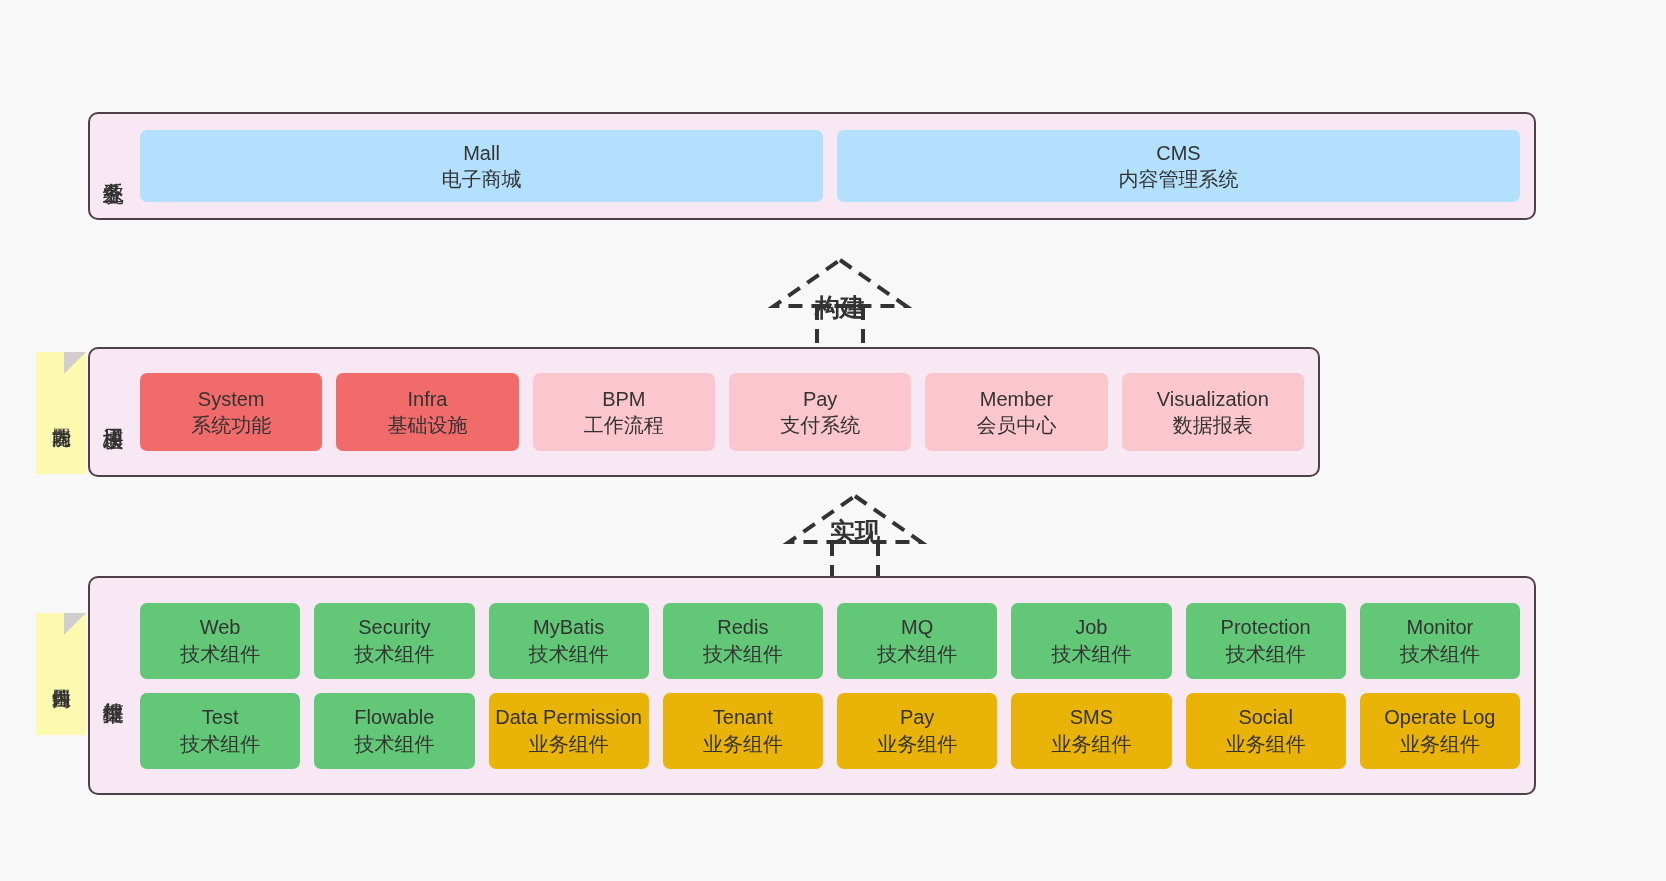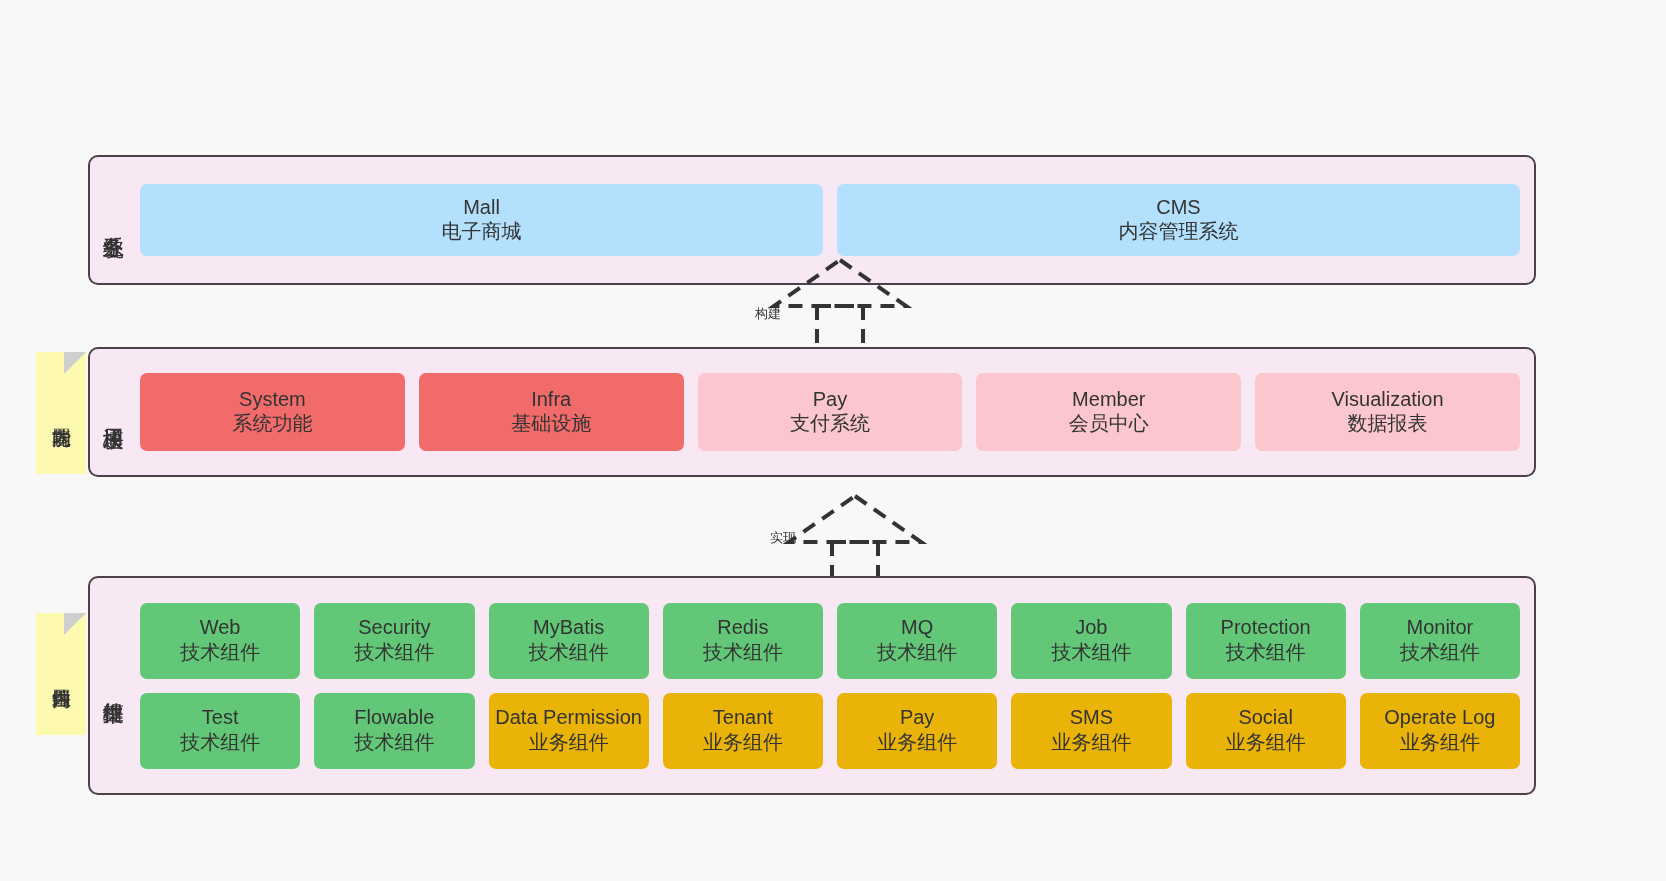--- a/index.html
+++ b/index.html
@@ -75,31 +75,31 @@
     justify-content: center;
     text-align: center;
     font-size: 20px;
     line-height: 1.32;
     color: #333333;
     box-sizing: border-box;
     padding: 6px 4px;
     min-width: 0;
   }
   .node .t1 { white-space: normal; }
-  .node .t2 { white-space: nowrap; font-family: Liberation Mono, monospace; }
+  .node .t2 { white-space: nowrap; }
 
   .n-blue      { background: #b3e0fc; }
   .n-red       { background: #f26b6b; }
   .n-pink      { background: #fbc6cd; }
   .n-green     { background: #62c878; }
   .n-lgreen    { background: #eab308; }
 
   
-  #layer-business  { left: 88px;  top: 112px; width: 1448px; height: 130px; margin-top: 43px; }
-  #layer-modules   { left: 88px;  top: 347px; width: 1448px; height: 130px; }
+  #layer-business  { left: 88px;  top: 112px; width: 1448px; height: 108px; }
+  #layer-modules   { left: 88px;  top: 347px; width: 1232px; height: 130px; }
   #layer-framework { left: 88px;  top: 576px; width: 1448px; height: 219px; justify-content: flex-end; }
 
   #layer-business .node  { height: 72px; }
   #layer-modules  .node  { height: 78px; }
   #layer-framework .node { height: 76px; }
 
   
   .sticky {
     position: absolute;
     width: 50px;
@@ -148,25 +148,26 @@
     height: 92px;
   }
   #connector-build     { left: 755px; top: 256px; }
   #connector-implement { left: 770px; top: 492px; }
 
   .connector .conn-label {
     position: absolute;
     left: 0;
     right: 0;
     bottom: 2px;
-    text-align: left;
-    font-size: 13px;
+    text-align: center;
+    font-size: 25px;
     color: #333333;
     line-height: 1;
     pointer-events: none;
+    font-weight: bold;
   }
   #connector-build .conn-label     { bottom: 28px; }
   #connector-implement .conn-label { bottom: 40px; }
 </style>
 </head>
 <body>
 
 <div id="canvas">
 
   <div class="layer" id="layer-business">
@@ -213,20 +214,24 @@
         <div class="node n-red">
           <span class="t1">System</span>
           <span class="t2">系统功能</span>
         </div>
 
         <div class="node n-red">
           <span class="t1">Infra</span>
           <span class="t2">基础设施</span>
         </div>
 
+        <div class="node n-pink">
+          <span class="t1">BPM</span>
+          <span class="t2">工作流程</span>
+        </div>
 
         <div class="node n-pink">
           <span class="t1">Pay</span>
           <span class="t2">支付系统</span>
         </div>
 
         <div class="node n-pink">
           <span class="t1">Member</span>
           <span class="t2">会员中心</span>
         </div>

